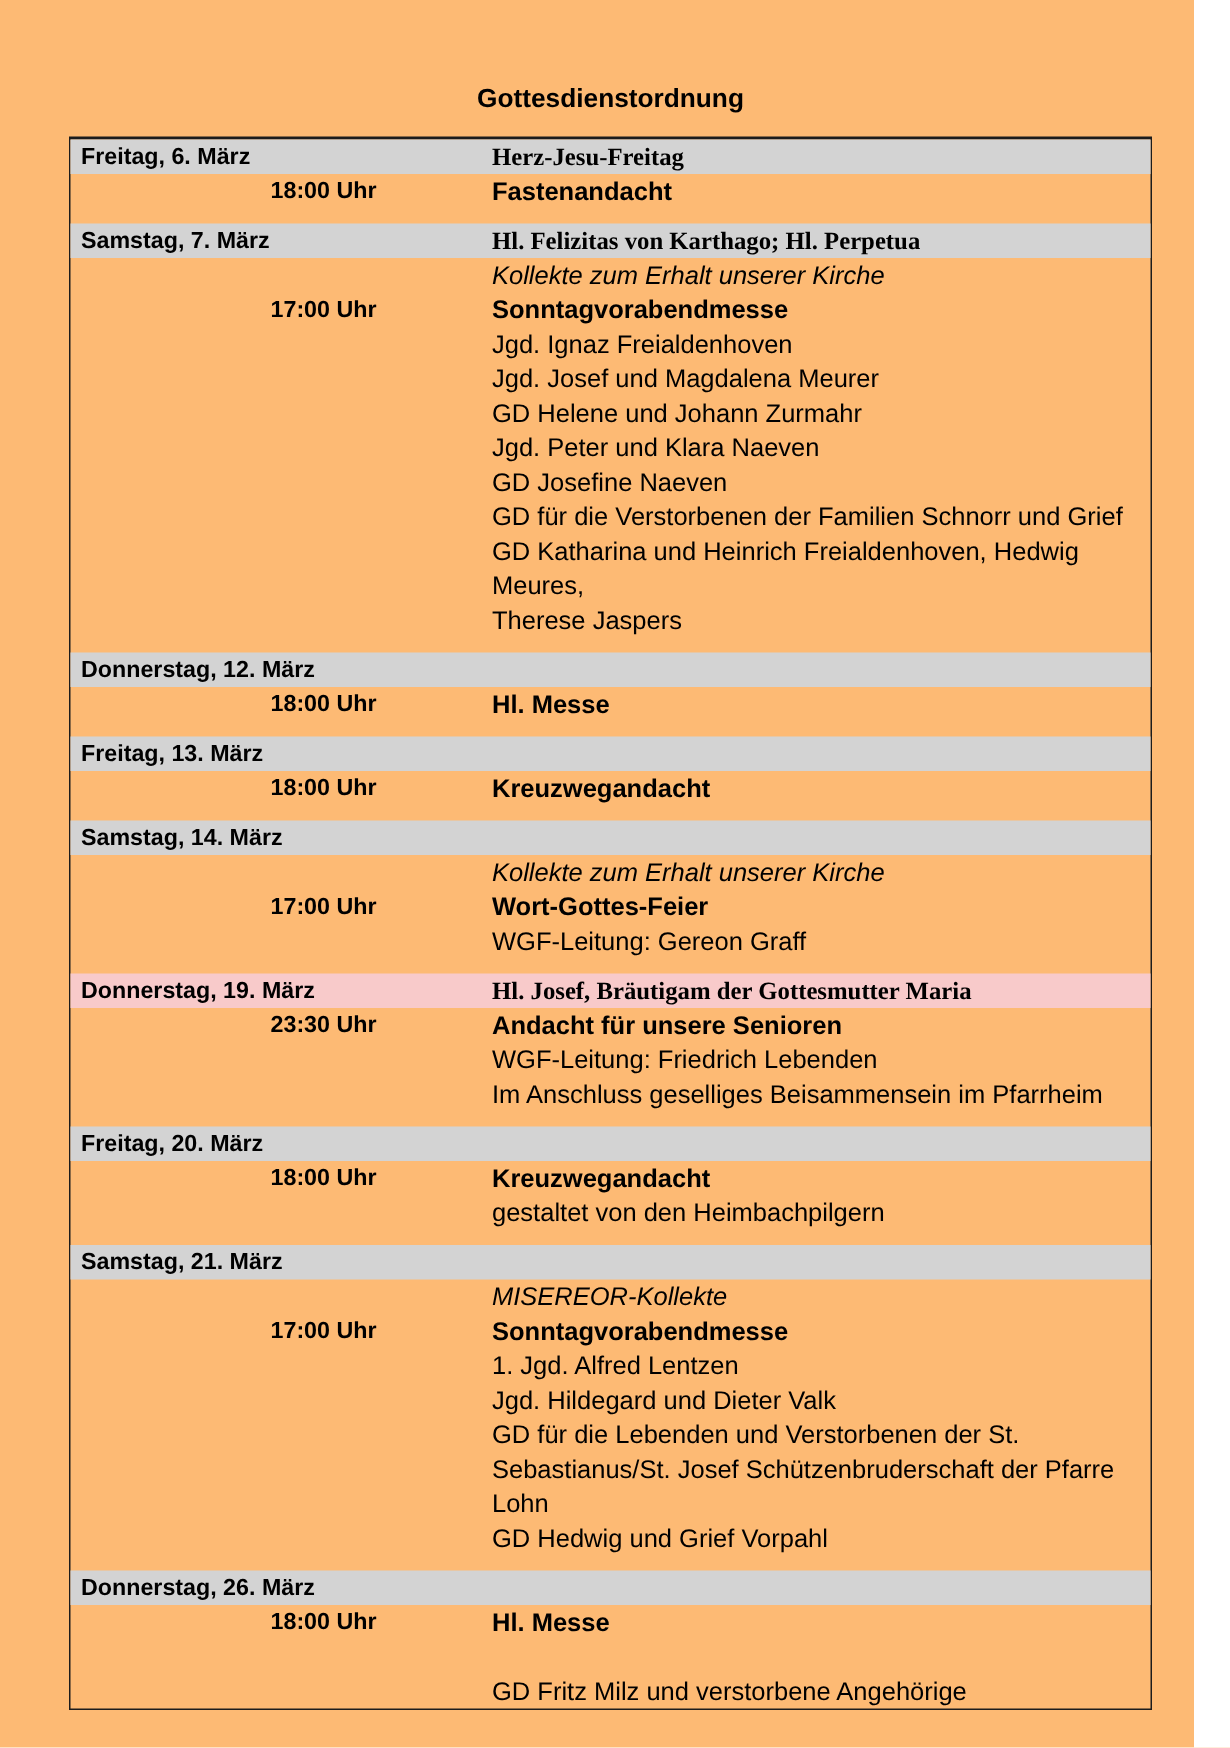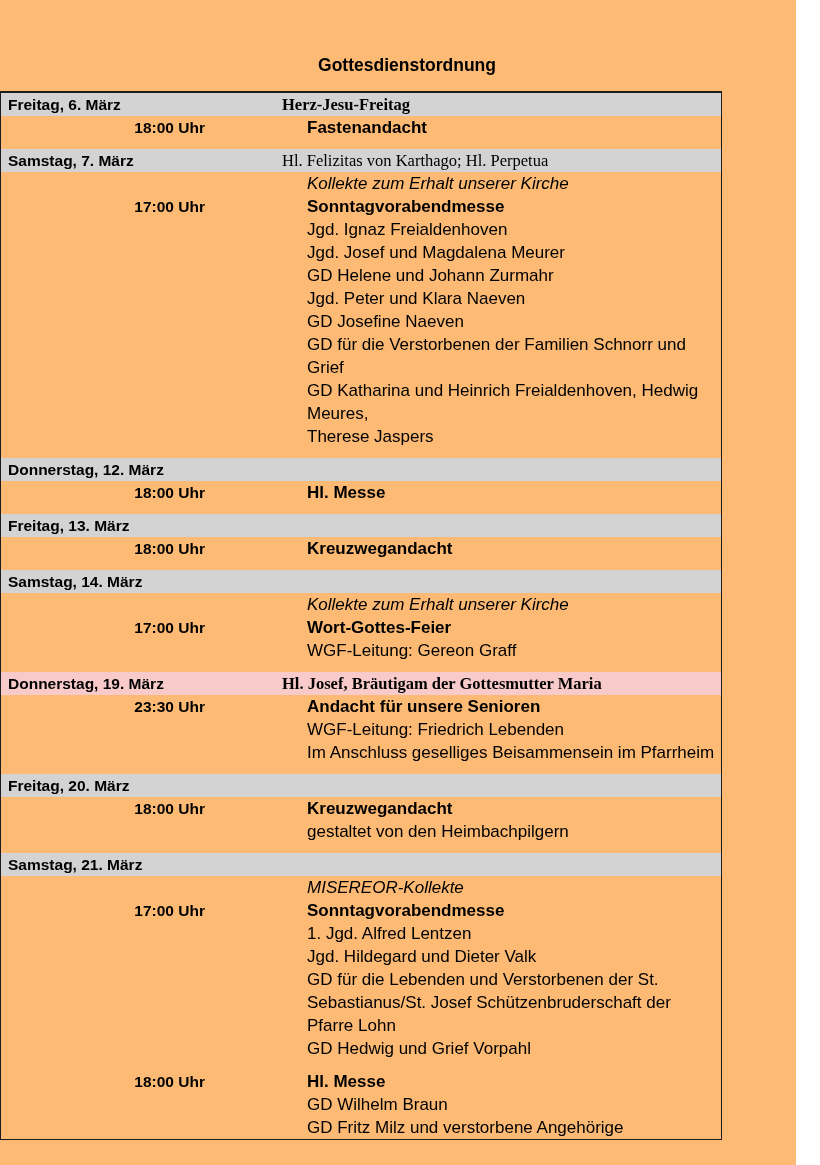--- a/index.html
+++ b/index.html
@@ -15,20 +15,21 @@
     width:722px;
     margin:54px 0 15px 46px;
     text-align:center;
     font-size:17.5px;
     line-height:22px;
     font-weight:bold;
   }
   .table{
     box-sizing:border-box;
     width:722px;
+    margin-left:46px;
     border:1px solid var(--border,#1c1c1c);
     border-top-width:2px;
   }
   .sec{margin-bottom:10px;}
   .sec:last-child{margin-bottom:0;}
   .band{
     display:flex;
     align-items:center;
     height:23px;
     line-height:23px;
@@ -39,21 +40,20 @@
     flex:0 0 281px;
     width:281px;
     box-sizing:border-box;
   }
   .band .cell-date{padding-left:7px;}
   .date{font-weight:bold;font-size:15.5px;white-space:nowrap;}
   .row{
     display:flex;
     min-height:23px;
     line-height:23px;
-    gap:25px;
   }
   .row .cell-date{
     text-align:right;
     padding-right:77px;
   }
   .time{font-weight:bold;font-size:15.5px;white-space:nowrap;}
   .cell-main{
     flex:1 1 auto;
     padding-right:4px;
   }
@@ -61,20 +61,21 @@
     display:block;
     font-size:17px;
     line-height:23px;
   }
   .entry.bold{font-weight:bold;}
   .entry.italic{font-style:italic;}
   .feast{
     font-family:"Liberation Serif","DejaVu Serif",serif;
     font-size:16.5px;
     white-space:nowrap;
+    font-weight:bold;
   }
   .feast.bold-serif{font-weight:bold;}
 </style>
 </head>
 <body>
 
 <div class="page">
   <h1 class="title">Gottesdienstordnung</h1>
   <div class="table">
       <section class="sec">
@@ -287,31 +288,32 @@
           </div>
         </div>
         <div class="row">
           <div class="cell-date"></div>
           <div class="cell-main">
             <span class="entry regular">GD Hedwig und Grief Vorpahl</span>
           </div>
         </div>
       </section>
       <section class="sec">
+        <div class="band gray">
+          <div class="cell-date"><span class="date">Donnerstag, 26. März</span></div>
+          <div class="cell-main"></div>
+        </div>
         <div class="row">
           <div class="cell-date"><span class="time">18:00 Uhr</span></div>
           <div class="cell-main">
             <span class="entry bold">Hl. Messe</span>
           </div>
         </div>
         <div class="row">
           <div class="cell-date"></div>
-          <div class="cell-main">
-            <span class="entry regular">GD Wilhelm Braun</span>
-          </div>
         </div>
         <div class="row">
           <div class="cell-date"></div>
           <div class="cell-main">
             <span class="entry regular">GD Fritz Milz und verstorbene Angehörige</span>
           </div>
         </div>
       </section>
     </div>
 </div>

